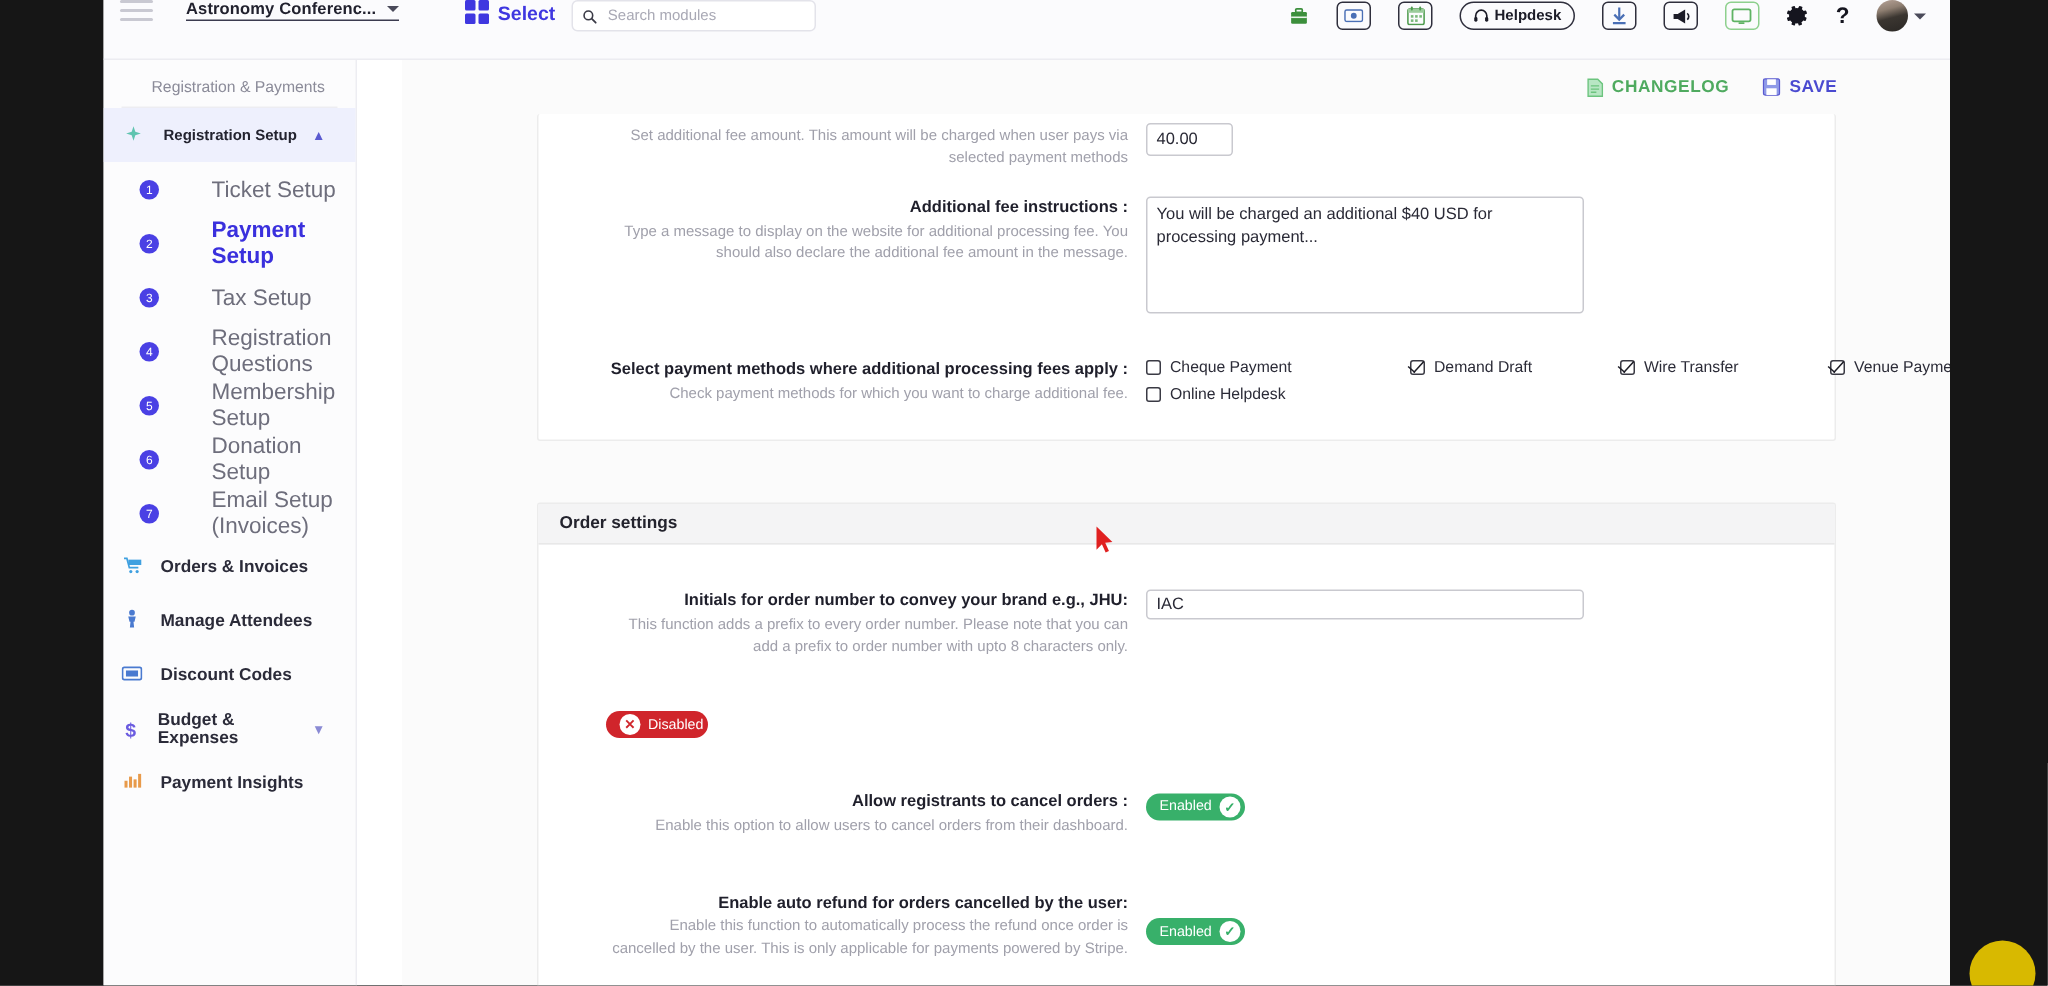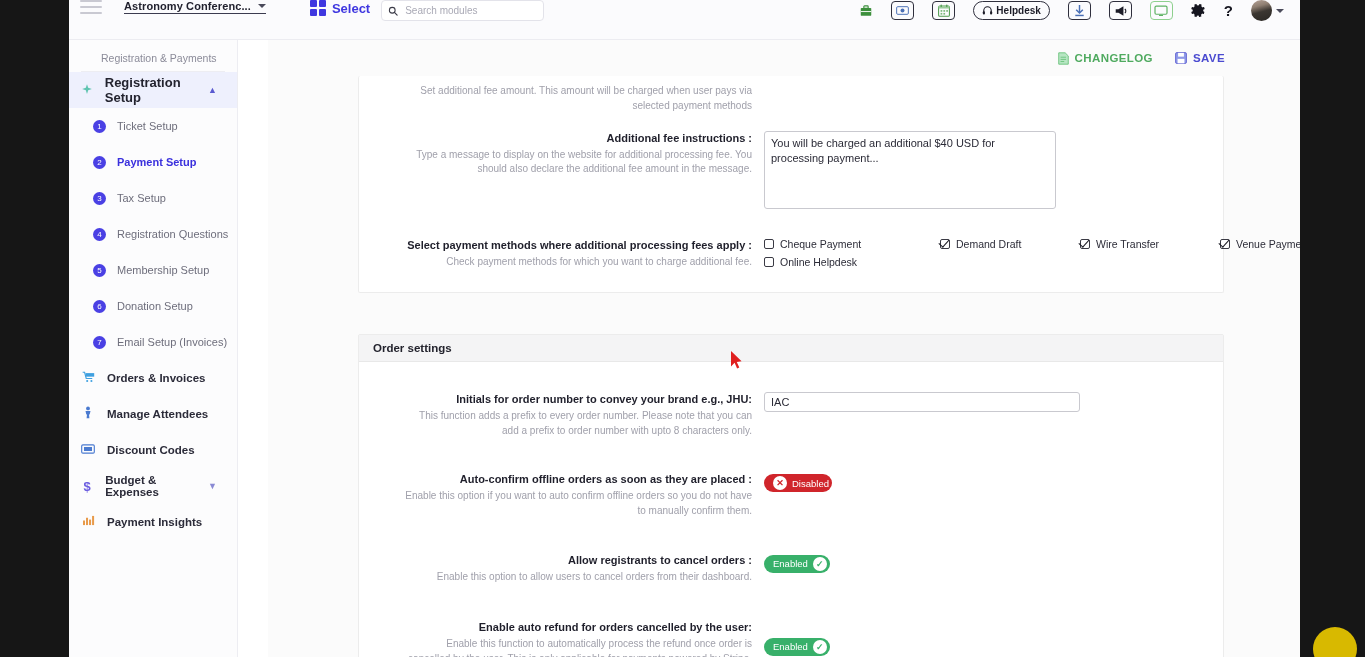--- a/index.html
+++ b/index.html
@@ -104,32 +104,32 @@
   }
   .side-top {
     font-size: 10.5px; color: #8b8b99; padding: 12px 0 7px 20px;
     border-bottom: 1px solid #ededf2; margin: 0 12px 0 12px;
   }
   .side-group {
     display: flex; align-items: center; height: 36px;
     background: #eef0fd; cursor: pointer; position: relative;
   }
   .side-group .gi { width: 40px; text-align: center; font-size: 12px; }
-  .side-group .gl { font-size: 13px; font-weight: bold; color: #23232f; }
+  .side-group .gl { font-size: 10px; font-weight: bold; color: #23232f; }
   .side-group .chev { margin-left: auto; margin-right: 20px; color: #5a5ad0; font-size: 9px; }
 
   .side-sub {
     display: flex; align-items: center; height: 36px; padding-left: 24px; cursor: pointer;
   }
   .num {
     width: 13px; height: 13px; border-radius: 50%; background: #4a40e4; color: #fff;
     font-size: 8px; display: flex; align-items: center; justify-content: center;
     margin-right: 11px; flex: none;
   }
-  .side-sub .sl { font-size: 11px; color: #6e6e7c; }
+  .side-sub .sl { font-size: 15px; color: #6e6e7c; margin-left: 24px; }
   .side-sub.active .sl { color: #3a30dd; font-weight: bold; }
 
   .side-item {
     display: flex; align-items: center; height: 36px; cursor: pointer;
   }
   .side-item .ii { width: 38px; text-align: center; font-size: 12px; }
   .side-item .il { font-size: 11.5px; font-weight: bold; color: #2b2b39; }
   .side-item .chev { margin-left: auto; margin-right: 20px; color: #8a8ad4; font-size: 9px; }
 
   
@@ -165,21 +165,21 @@
   .row .fields { flex: 1; }
 
   input.txt, textarea.txt {
     font-family: "Liberation Sans", sans-serif;
     border: 1px solid #c9c9cf; border-radius: 3px;
     font-size: 11px; color: #2a2a36; padding: 4px 6px; outline: none;
     background: #fff;
   }
   input.fee { width: 58px; }
   textarea.instr { width: 292px; height: 78px; resize: none; line-height: 1.35; }
-  input.initials { width: 316px; height: 20px; }
+  input.initials { width: 292px; height: 20px; }
 
   .cbgrid { display: flex; flex-wrap: wrap; width: 620px; row-gap: 6px; }
   .cbcell { width: 176px; display: flex; align-items: center; gap: 6px; }
   .cbcell.w2 { width: 140px; }
   .cb {
     width: 10px; height: 10px; border: 1.4px solid #3a3a44; border-radius: 2px;
     background: #fff; position: relative; flex: none; cursor: pointer;
   }
   .cb.on::after {
     content: ""; position: absolute; left: 0px; top: -3px;
@@ -425,20 +425,23 @@
           <span>SAVE</span>
         </div>
       </div>
 
       <div class="card top">
         <div class="card-body" style="padding-top:0">
 
           <div class="row" style="padding-top:6px">
             <div class="labels">
               <div class="hint">Set additional fee amount. This amount will be charged when user pays via selected payment methods</div>
+            </div>
+            <div class="fields">
+              <input class="txt fee" value="40.00" style="">
             </div>
           </div>
 
           <div class="row">
             <div class="labels">
               <div class="lb">Additional fee instructions :</div>
               <div class="hint">Type a message to display on the website for additional processing fee. You should also declare the additional fee amount in the message.</div>
             </div>
             <div class="fields">
               <textarea class="txt instr" style="">You will be charged an additional $40 USD for processing payment...</textarea>
@@ -487,24 +490,20 @@
             <div class="labels">
               <div class="lb">Initials for order number to convey your brand e.g., JHU:</div>
               <div class="hint">This function adds a prefix to every order number. Please note that you can add a prefix to order number with upto 8 characters only.</div>
             </div>
             <div class="fields">
               <input class="txt initials" value="IAC" style="">
             </div>
           </div>
 
           <div class="row" style="padding-top:25px">
-            <div class="labels">
-              <div class="lb">Auto-confirm offline orders as soon as they are placed :</div>
-              <div class="hint">Enable this option if you want to auto confirm offline orders so you do not have to manually confirm them.</div>
-            </div>
             <div class="fields">
               <span class="pill off">
                 <span class="mark">✕</span>
                 <span>Disabled</span>
               </span>
             </div>
           </div>
 
           <div class="row" style="padding-top:26px">
             <div class="labels">

